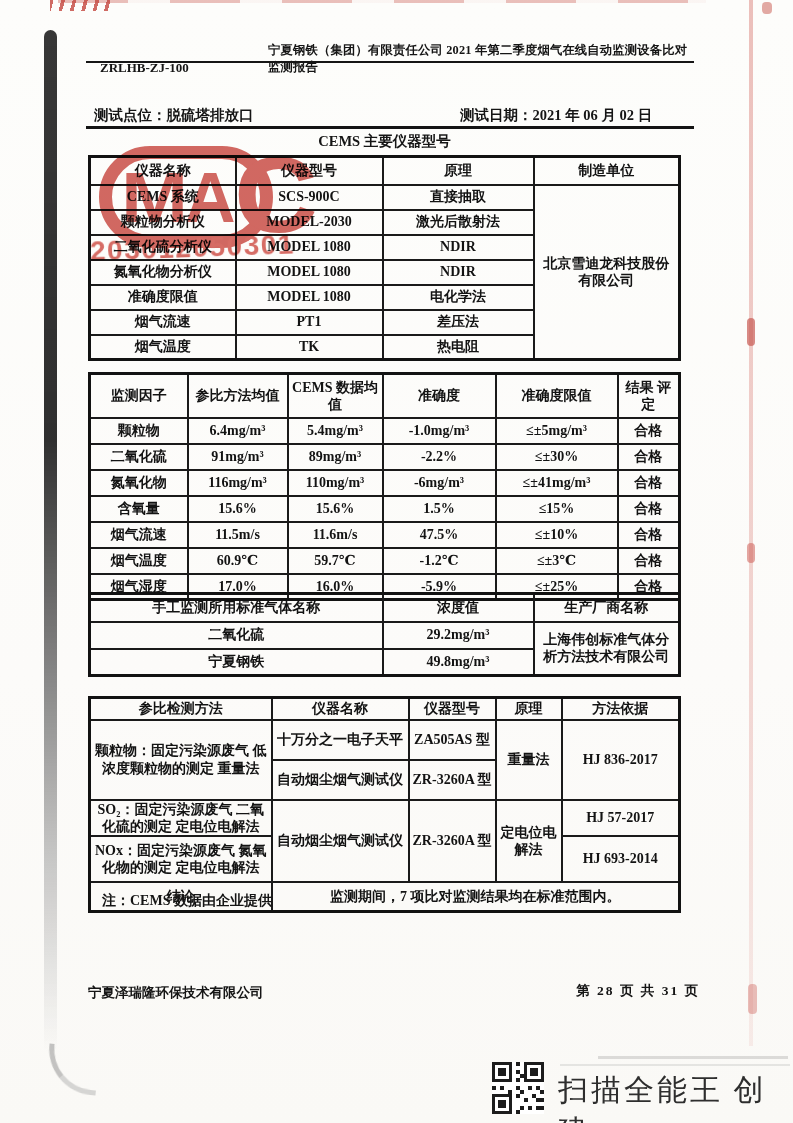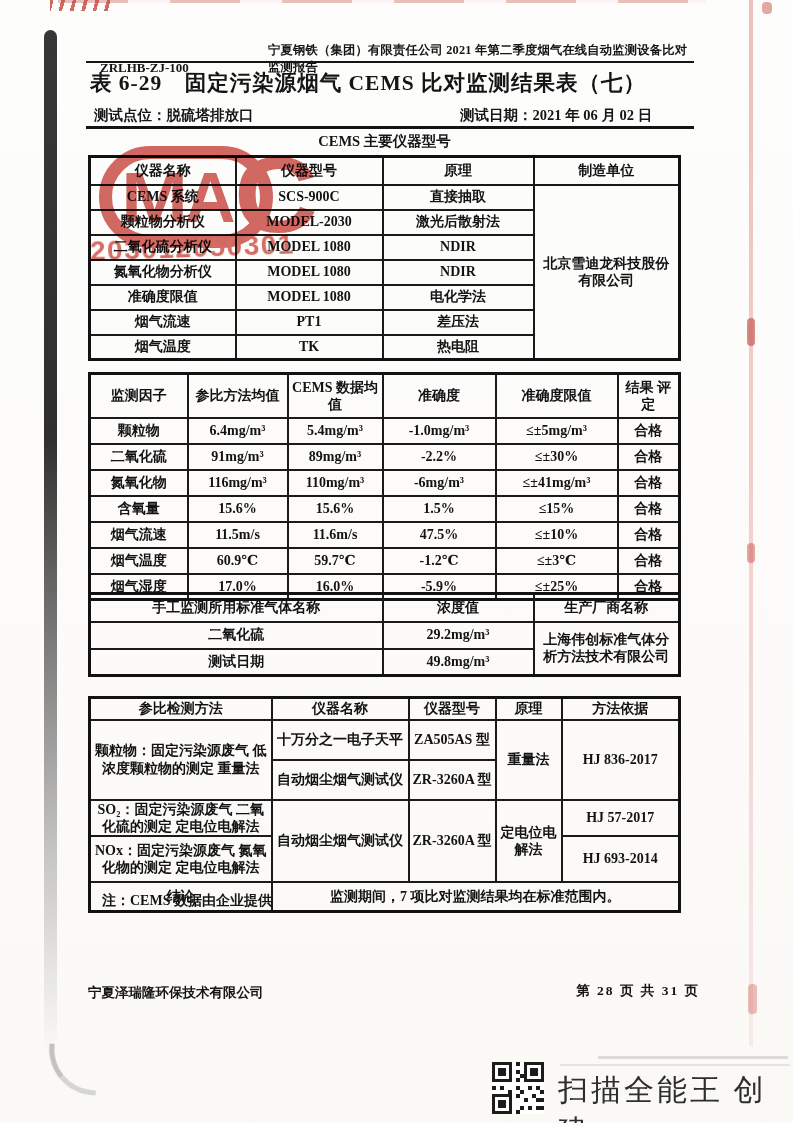--- a/index.html
+++ b/index.html
@@ -95,21 +95,20 @@
   <div class="blob blob3"></div>
   <div class="blob blob4"></div>
   <div class="gray-streak1"></div>
   <div class="gray-streak2"></div>
 
   <div class="doc-header">
     <span class="doc-code">ZRLHB-ZJ-100</span>
     <span class="report-title">宁夏钢铁（集团）有限责任公司 2021 年第二季度烟气在线自动监测设备比对监测报告</span>
   </div>
   <div class="rule1"></div>
-  <div class="main-title">表 6-29　固定污染源烟气 CEMS 比对监测结果表（七）</div>
 
   <div class="info-row">
     <span class="info-point"><span>测试点位：</span><span>脱硫塔排放口</span></span>
     <span class="info-date"><span>测试日期：</span><span>2021 年 06 月 02 日</span></span>
   </div>
   <div class="rule2"></div>
   <div class="cems-title">CEMS 主要仪器型号</div>
 
   <table class="doc-table t1">
     <colgroup>
@@ -252,21 +251,21 @@
       <td>手工监测所用标准气体名称</td>
       <td>浓度值</td>
       <td>生产厂商名称</td>
     </tr>
     <tr class="h27">
       <td>二氧化硫</td>
       <td>29.2mg/m³</td>
       <td rowspan="2">上海伟创标准气体分析方法技术有限公司</td>
     </tr>
     <tr class="h27">
-      <td>测试日期</td>
+      <td>宁夏钢铁</td>
       <td>49.8mg/m³</td>
     </tr>
   </tbody>
     </table>
 
   <table class="doc-table t4">
     <colgroup>
         <col style="width:182px">
         <col style="width:137px">
         <col style="width:87px">

